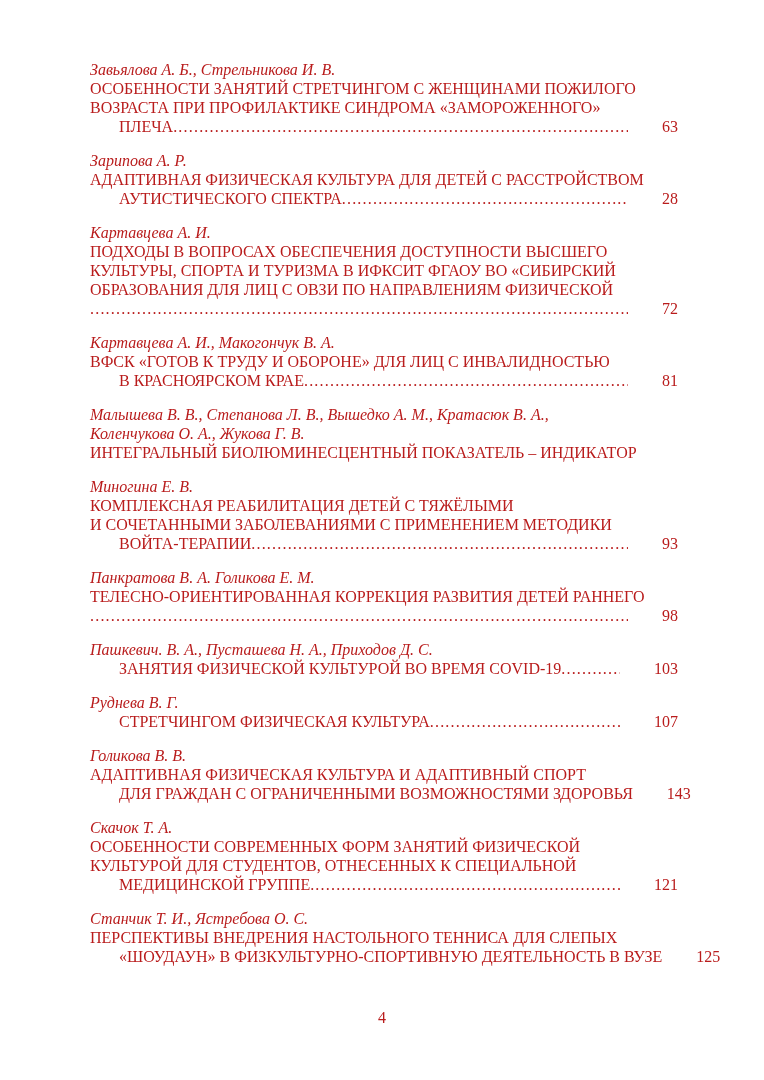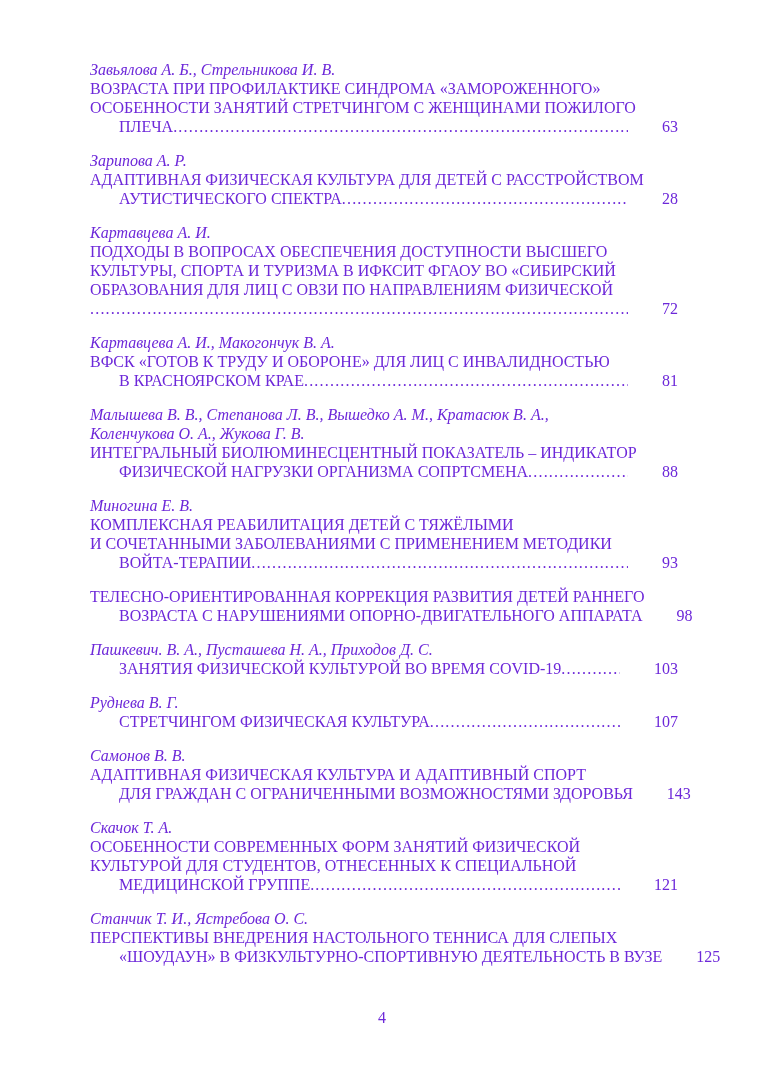--- a/index.html
+++ b/index.html
@@ -7,21 +7,21 @@
     padding: 0;
     background: #ffffff;
   }
   .page {
     position: relative;
     width: 764px;
     height: 1080px;
     background: #ffffff;
     overflow: hidden;
     font-family: "Liberation Serif", "DejaVu Serif", serif;
-    color: #6d28d9;
+    color: #b91c1c;
     box-sizing: border-box;
   }
   .toc {
     position: absolute;
     top: 60px;
     left: 90px;
     right: 86px;
   }
   .entry {
     margin-bottom: 15px;
@@ -71,22 +71,22 @@
 </head>
 <body>
 
 <div class="page">
   <div class="toc">
   <div class="entry">
     <div class="authors">
           <div class="author-line">Завьялова А. Б., Стрельникова И. В.</div>
         </div>
     <div class="title">
+          <div class="title-line">ОСОБЕННОСТИ ЗАНЯТИЙ СТРЕТЧИНГОМ С ЖЕНЩИНАМИ ПОЖИЛОГО</div>
           <div class="title-line">ВОЗРАСТА ПРИ ПРОФИЛАКТИКЕ СИНДРОМА «ЗАМОРОЖЕННОГО»</div>
-          <div class="title-line">ОСОБЕННОСТИ ЗАНЯТИЙ СТРЕТЧИНГОМ С ЖЕНЩИНАМИ ПОЖИЛОГО</div>
           <div class="title-last">
             <span class="title-text">ПЛЕЧА</span>
             <span class="dots"></span>
             <span class="pagenum">63</span>
           </div>
         </div>
   </div>
 
   <div class="entry">
     <div class="authors">
@@ -131,48 +131,45 @@
         </div>
   </div>
 
   <div class="entry">
     <div class="authors">
           <div class="author-line">Малышева В. В., Степанова Л. В., Вышедко А. М., Кратасюк В. А.,</div>
           <div class="author-line">Коленчукова О. А., Жукова Г. В.</div>
         </div>
     <div class="title">
           <div class="title-line">ИНТЕГРАЛЬНЫЙ БИОЛЮМИНЕСЦЕНТНЫЙ ПОКАЗАТЕЛЬ – ИНДИКАТОР</div>
-          <div class="title-last">
-            <span class="title-text">ФИЗИЧЕСКОЙ НАГРУЗКИ ОРГАНИЗМА СОПРТСМЕНА</span>
-            <span class="dots"></span>
-            <span class="pagenum">88</span>
-          </div>
         </div>
   </div>
 
   <div class="entry">
     <div class="authors">
           <div class="author-line">Миногина Е. В.</div>
         </div>
     <div class="title">
           <div class="title-line">КОМПЛЕКСНАЯ РЕАБИЛИТАЦИЯ ДЕТЕЙ С ТЯЖЁЛЫМИ</div>
           <div class="title-line">И СОЧЕТАННЫМИ ЗАБОЛЕВАНИЯМИ С ПРИМЕНЕНИЕМ МЕТОДИКИ</div>
           <div class="title-last">
             <span class="title-text">ВОЙТА-ТЕРАПИИ</span>
             <span class="dots"></span>
             <span class="pagenum">93</span>
           </div>
         </div>
   </div>
 
   <div class="entry">
+    <div class="authors">
+          <div class="author-line">Панкратова В. А. Голикова Е. М.</div>
+        </div>
     <div class="title">
           <div class="title-line">ТЕЛЕСНО-ОРИЕНТИРОВАННАЯ КОРРЕКЦИЯ РАЗВИТИЯ ДЕТЕЙ РАННЕГО</div>
           <div class="title-last">
-            <span class="title-text">ВОЗРАСТА С НАРУШЕНИЯМИ ОПОРНО-ДВИГАТЕЛЬНОГО АППАРАТА</span>
             <span class="dots"></span>
             <span class="pagenum">98</span>
           </div>
         </div>
   </div>
 
   <div class="entry">
     <div class="authors">
           <div class="author-line">Пашкевич. В. А., Пусташева Н. А., Приходов Д. С.</div>
         </div>
@@ -193,21 +190,21 @@
           <div class="title-last">
             <span class="title-text">СТРЕТЧИНГОМ ФИЗИЧЕСКАЯ КУЛЬТУРА</span>
             <span class="dots"></span>
             <span class="pagenum">107</span>
           </div>
         </div>
   </div>
 
   <div class="entry">
     <div class="authors">
-          <div class="author-line">Самонов В. В.</div>
+          <div class="author-line">Голикова В. В.</div>
         </div>
     <div class="title">
           <div class="title-line">АДАПТИВНАЯ ФИЗИЧЕСКАЯ КУЛЬТУРА И АДАПТИВНЫЙ СПОРТ</div>
           <div class="title-last">
             <span class="title-text">ДЛЯ ГРАЖДАН С ОГРАНИЧЕННЫМИ ВОЗМОЖНОСТЯМИ ЗДОРОВЬЯ</span>
             <span class="dots"></span>
             <span class="pagenum">143</span>
           </div>
         </div>
   </div>

